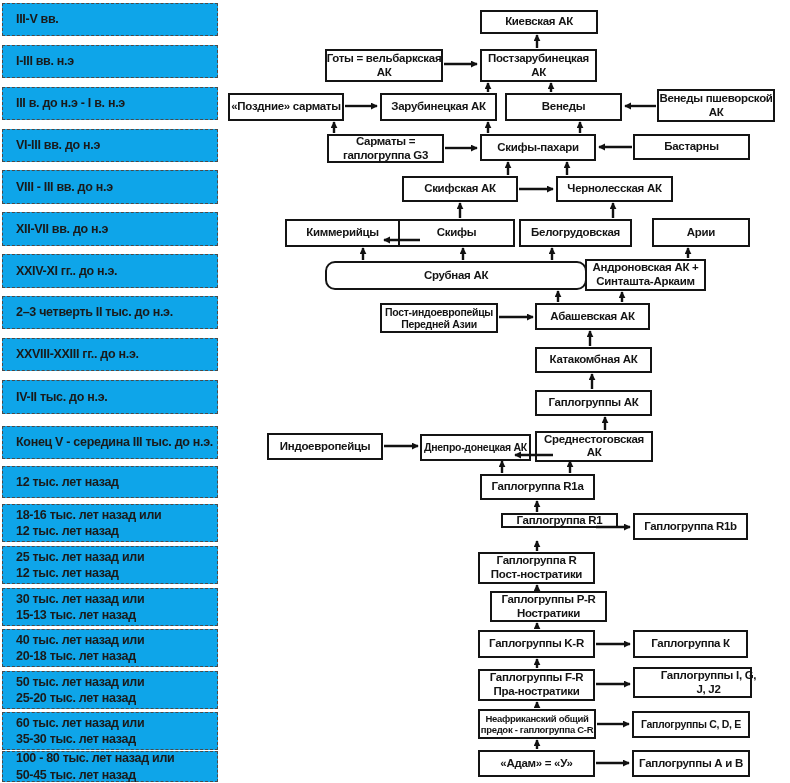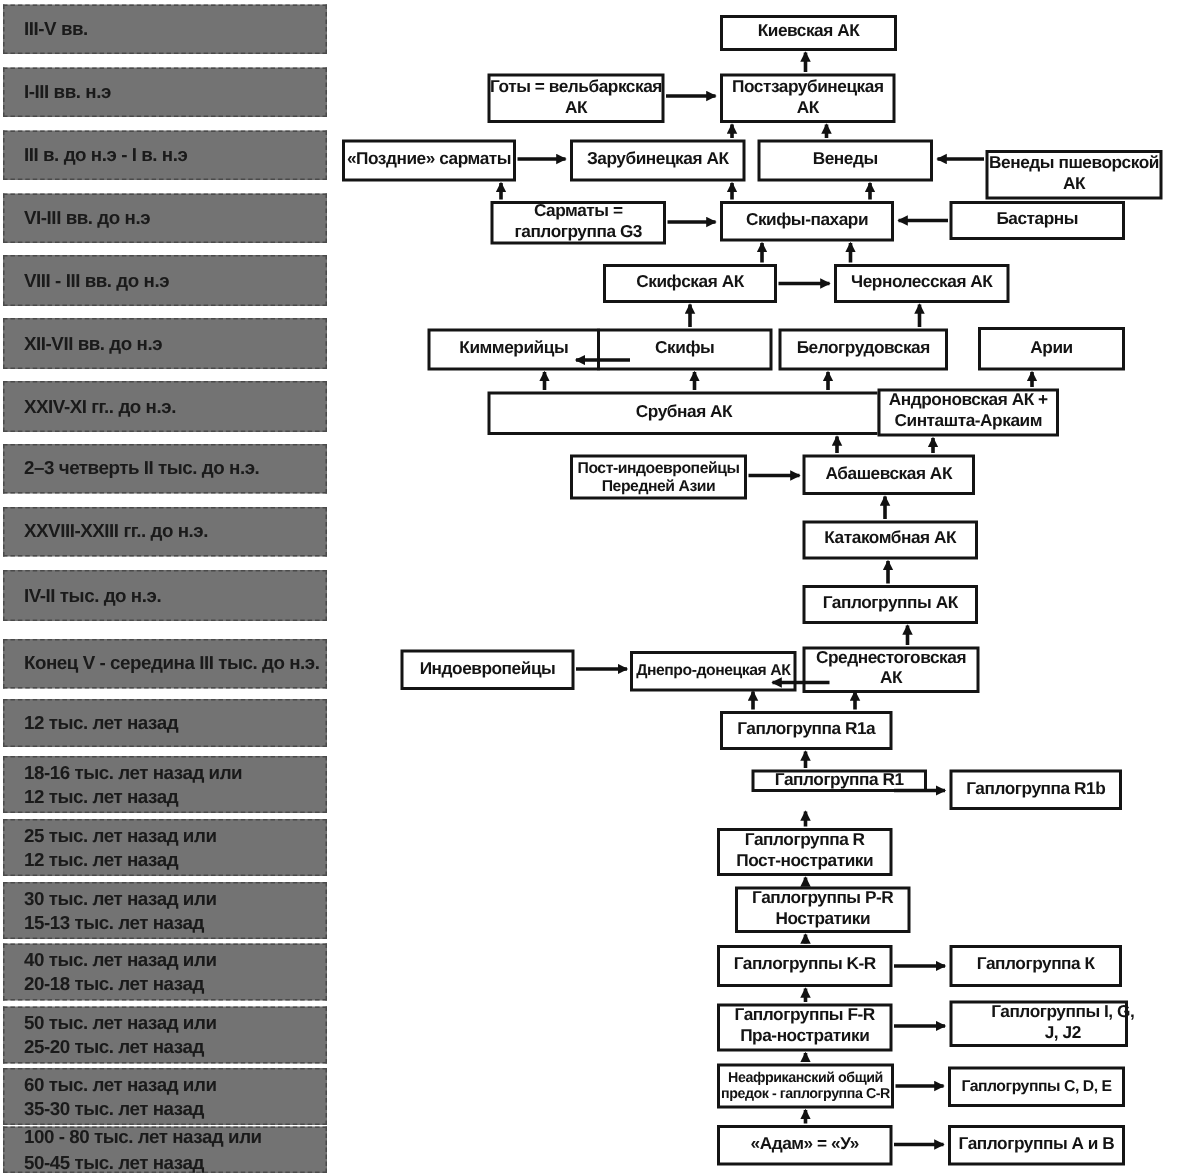--- a/index.html
+++ b/index.html
@@ -3,21 +3,21 @@
 <meta charset="utf-8">
 <style>
   html,body{margin:0;padding:0;background:#ffffff;}
   #stage{
     position:relative;width:790px;height:783px;background:#fff;
     font-family:"Liberation Sans","DejaVu Sans",sans-serif;
     overflow:hidden;
   }
   .tl-box{
     position:absolute;left:2px;width:216px;box-sizing:border-box;
-    border:1px dashed #4a4a4a;background:#737373;
+    border:1px dashed #4a4a4a;background:#0ea5e9;
     display:flex;flex-direction:column;justify-content:center;
     padding-left:13px;
     font-size:12.5px;font-weight:bold;color:#1a1a1a;
     letter-spacing:-0.3px;line-height:1.3;white-space:nowrap;
   }
   .node{
     position:absolute;box-sizing:border-box;
     border:2px solid #141414;background:#fff;
     display:flex;flex-direction:column;justify-content:center;align-items:center;
     text-align:center;
@@ -114,21 +114,21 @@
       </div>
       <div class="node" style="left: 228px; top: 93px; width: 116px; height: 28px;">
         <div>«Поздние» сарматы</div>
       </div>
       <div class="node" style="left: 380px; top: 93px; width: 117px; height: 28px;">
         <div>Зарубинецкая АК</div>
       </div>
       <div class="node" style="left: 505px; top: 93px; width: 117px; height: 28px;">
         <div>Венеды</div>
       </div>
-      <div class="node" style="left: 657px; top: 89px; width: 118px; height: 33px; margin-top: 11px;">
+      <div class="node" style="left: 657px; top: 89px; width: 118px; height: 33px;">
         <div>Венеды пшеворской</div>
         <div>АК</div>
       </div>
       <div class="node" style="left: 327px; top: 134px; width: 117px; height: 29px;">
         <div>Сарматы =</div>
         <div>гаплогруппа G3</div>
       </div>
       <div class="node" style="left: 480px; top: 134px; width: 116px; height: 27px;">
         <div>Скифы-пахари</div>
       </div>
@@ -146,21 +146,21 @@
       </div>
       <div class="node" style="left: 398px; top: 219px; width: 117px; height: 28px;">
         <div>Скифы</div>
       </div>
       <div class="node" style="left: 519px; top: 219px; width: 113px; height: 28px;">
         <div>Белогрудовская</div>
       </div>
       <div class="node" style="left: 652px; top: 218px; width: 98px; height: 29px;">
         <div>Арии</div>
       </div>
-      <div class="node" style="left: 325px; top: 261px; width: 262px; height: 29px;">
+      <div class="node" style="left: 325px; top: 261px; width: 262px; height: 29px; border-radius: 10px;">
         <div>Срубная АК</div>
       </div>
       <div class="node" style="left: 585px; top: 259px; width: 121px; height: 32px;">
         <div>Андроновская АК +</div>
         <div>Синташта-Аркаим</div>
       </div>
       <div class="node" style="left: 380px; top: 303px; width: 118px; height: 30px; font-size: 10.5px;">
         <div>Пост-индоевропейцы</div>
         <div>Передней Азии</div>
       </div>

